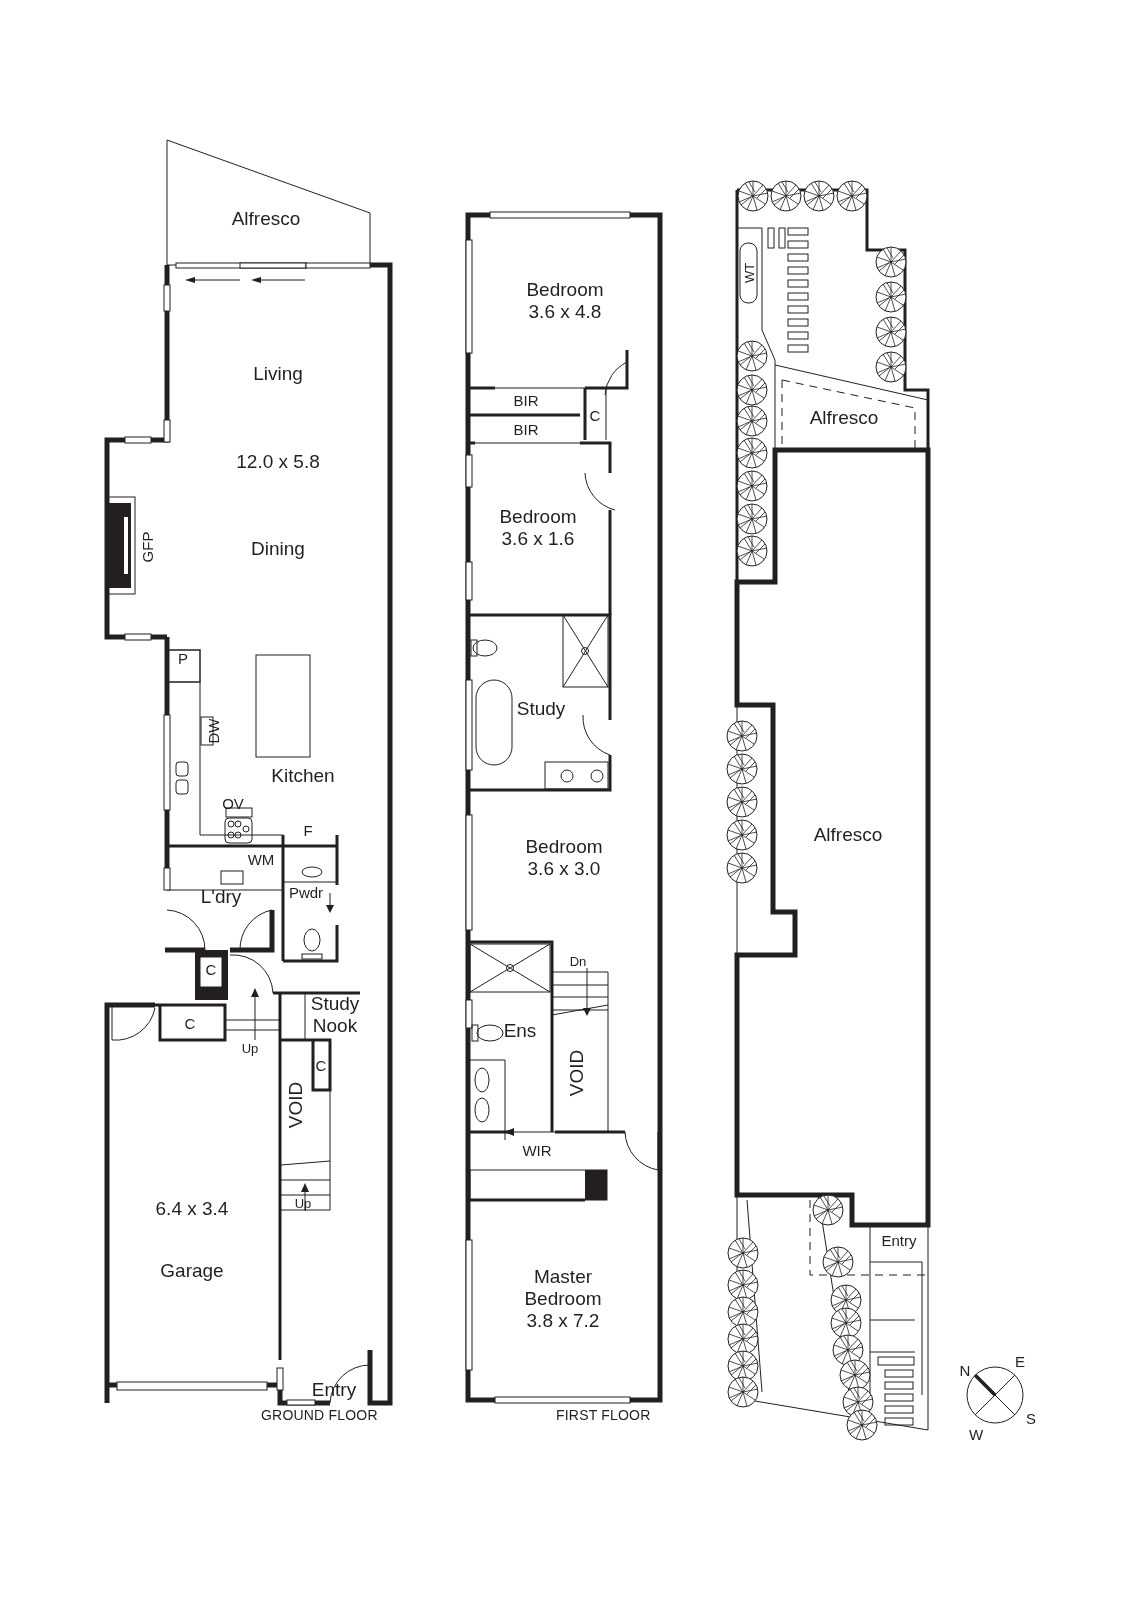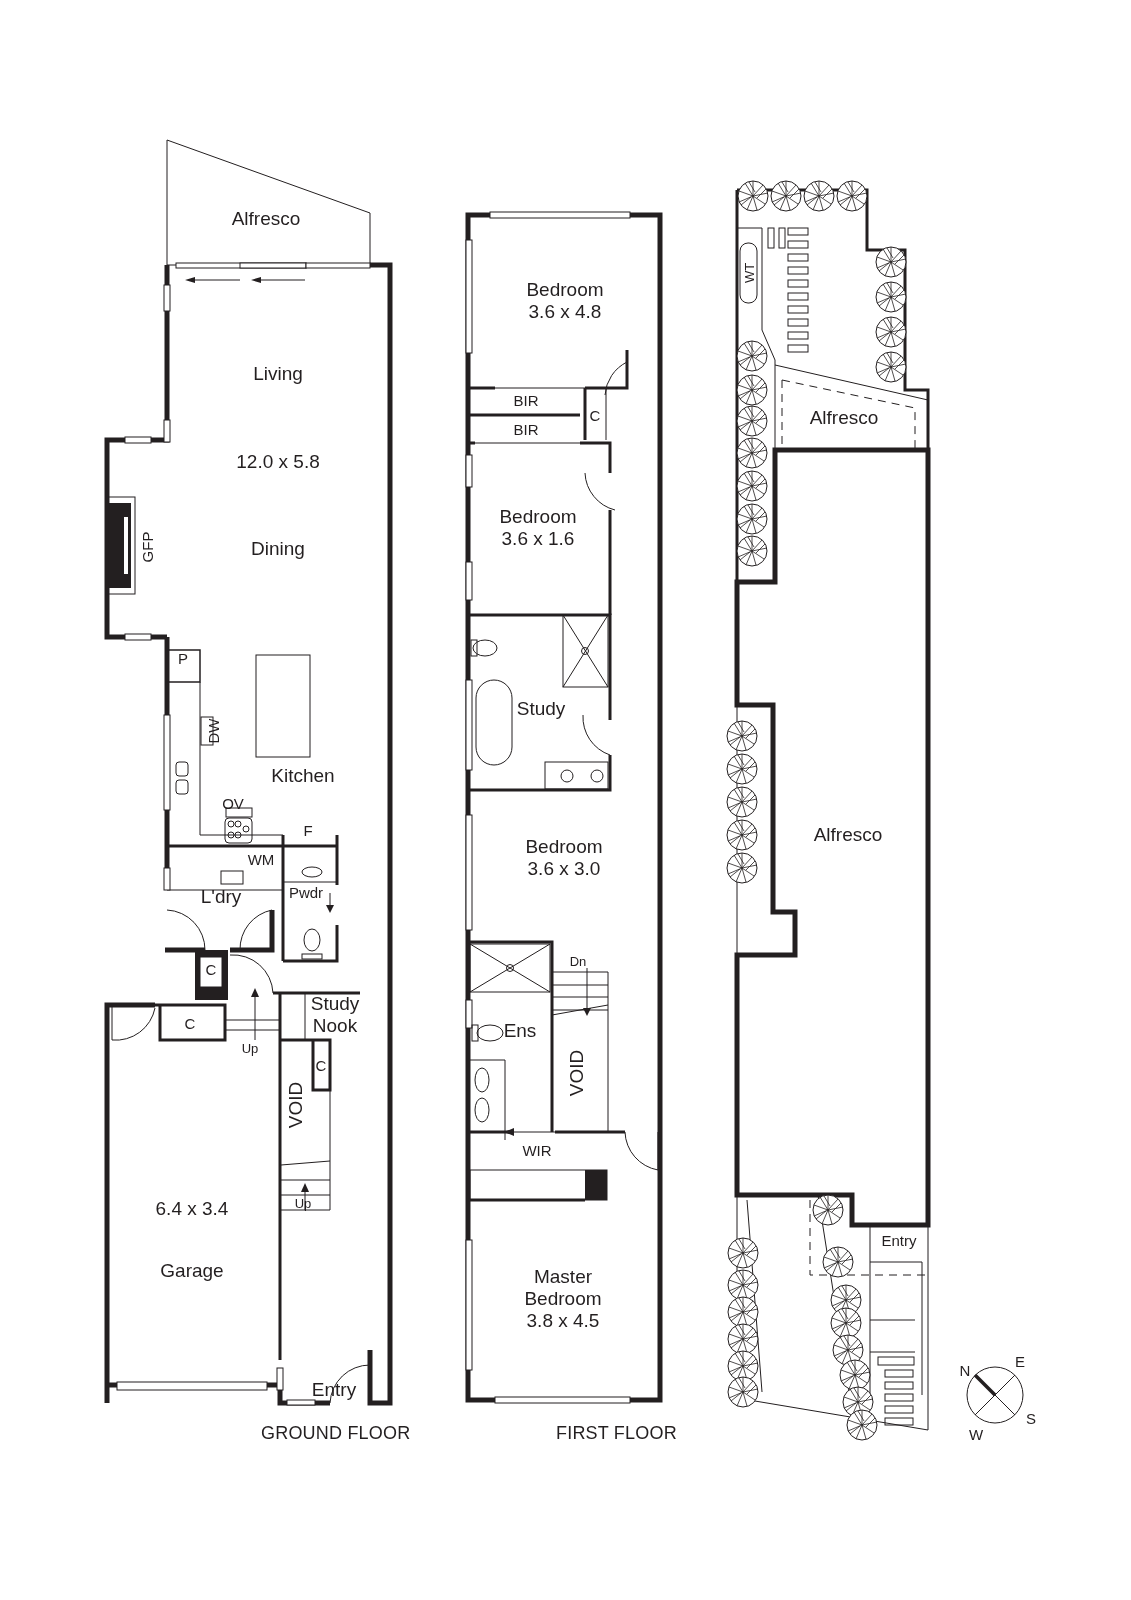--- a/index.html
+++ b/index.html
@@ -9,21 +9,21 @@
   .wall-thin { fill:none; stroke:#231f20; stroke-width:3; }
   .line { fill:none; stroke:#231f20; stroke-width:1; }
   .line2 { fill:none; stroke:#231f20; stroke-width:1.5; }
   .dash { fill:none; stroke:#231f20; stroke-width:1; stroke-dasharray:8 6; }
   .win { fill:#fff; stroke:#231f20; stroke-width:1; }
   .solid { fill:#231f20; }
   .lbl { position:absolute; font-size:19px; line-height:22px; text-align:center; white-space:nowrap; transform:translateX(-50%); }
   .sm { font-size:15px; line-height:18px; }
   .xs { font-size:13px; line-height:15px; }
   .rot { transform:translate(-50%,-50%) rotate(-90deg); }
-  .caption { position:absolute; font-size:18px; letter-spacing:0.2px;margin-top:16px; }
+  .caption { position:absolute; font-size:14px; letter-spacing:0.2px; }
 </style>
 </head>
 <body>
 
 <svg width="1131" height="1600" viewBox="0 0 1131 1600">
   <defs>
     <g id="tree">
       <circle r="15" fill="#fff" stroke="#231f20" stroke-width="1"></circle>
       <path d="M0 0 L0 -15 M0 0 L10 -11 M0 0 L15 -3 M0 0 L12 8 M0 0 L4 14 M0 0 L-6 14 M0 0 L-14 6 M0 0 L-14 -5 M0 0 L-8 -13 M-4 -14 L2 -4 M13 -7 L4 2 M-12 9 L-2 1" stroke="#231f20" stroke-width="0.8" fill="none"></path>
     </g>
@@ -291,21 +291,21 @@
 <div class="lbl" style="left:538px;top:528px;">3.6 x 1.6</div>
 <div class="lbl" style="left:541px;top:698px;">Study</div>
 <div class="lbl" style="left:564px;top:836px;">Bedroom</div>
 <div class="lbl" style="left:564px;top:858px;">3.6 x 3.0</div>
 <div class="lbl xs" style="left:578px;top:954px;">Dn</div>
 <div class="lbl" style="left:520px;top:1020px;">Ens</div>
 <div class="lbl rot" style="left:577px;top:1073px;">VOID</div>
 <div class="lbl sm" style="left:537px;top:1142px;">WIR</div>
 <div class="lbl" style="left:563px;top:1266px;">Master</div>
 <div class="lbl" style="left:563px;top:1288px;">Bedroom</div>
-<div class="lbl" style="left:563px;top:1310px;">3.8 x 4.5</div>
+<div class="lbl" style="left:563px;top:1310px;">3.8 x 7.2</div>
 <div class="caption" style="left:556px;top:1407px;">FIRST FLOOR</div>
 
 <div class="lbl xs rot" style="left:749px;top:273px;">WT</div>
 <div class="lbl" style="left:844px;top:407px;">Alfresco</div>
 <div class="lbl" style="left:848px;top:824px;">Alfresco</div>
 <div class="lbl sm" style="left:899px;top:1232px;">Entry</div>
 <div class="lbl sm" style="left:965px;top:1362px;">N</div>
 <div class="lbl sm" style="left:1020px;top:1353px;">E</div>
 <div class="lbl sm" style="left:1031px;top:1410px;">S</div>
 <div class="lbl sm" style="left:976px;top:1426px;">W</div>

